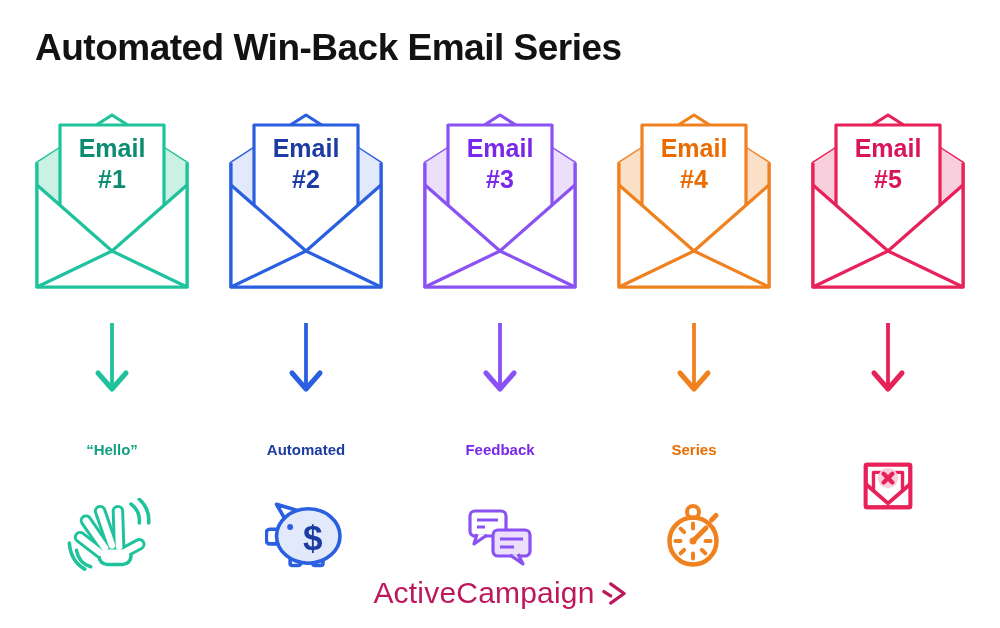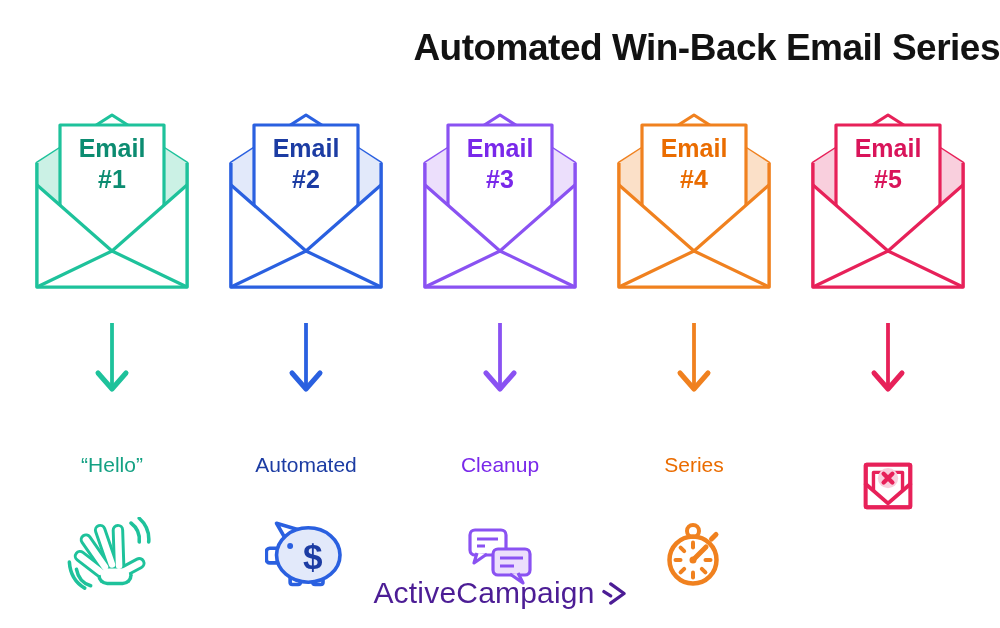--- a/index.html
+++ b/index.html
@@ -1,29 +1,29 @@
 <!DOCTYPE html>
 <html><head>
 <meta charset="utf-8">
 <style>
   html,body{margin:0;padding:0;background:#ffffff;}
   body{width:1000px;height:628px;overflow:hidden;font-family:"Liberation Sans",sans-serif;position:relative;}
-  .title{margin-top:27px;text-align:right;font-size:37px;font-weight:800;letter-spacing:-.5px;color:#121212;}
+  .title{margin-top:27px;text-align:left;font-size:37px;font-weight:800;letter-spacing:-.5px;color:#121212;padding-left:35px;}
   .row{display:flex;margin-left:15px;width:970px;margin-top:44px;}
   .col{width:194px;display:flex;flex-direction:column;align-items:center;gap:28px;}
   .env{display:block;}
   .st{stroke:var(--stroke);stroke-width:3.2;stroke-linejoin:round;}
   .f-white{fill:#ffffff;}
   .f-light{fill:var(--light);}
   .f-none{fill:none;}
   .env-t{font-family:"Liberation Sans",sans-serif;font-size:25px;font-weight:700;fill:var(--text);text-anchor:middle;}
   .arrow{display:block;margin-top:2px;}
   .arrow line{stroke:var(--stroke);stroke-width:3.8;}
   .arrow path{stroke:var(--stroke);stroke-width:5;fill:none;stroke-linecap:round;stroke-linejoin:round;}
-  .lbl{margin-top:20px;font-size:21px;font-weight:400;color:var(--label);text-align:center;}
+  .lbl{margin-top:8px;font-size:15px;font-weight:700;color:var(--label);text-align:center;}
   .icon-wrap{margin-top:14px;height:72px;display:flex;align-items:center;justify-content:center;}
   .is{stroke:var(--stroke);fill:none;stroke-linecap:round;stroke-linejoin:round;}
   .logo{position:absolute;left:0;top:576px;width:100%;display:flex;align-items:center;justify-content:center;gap:7px;}
   .logo-text{font-size:30px;font-weight:400;letter-spacing:.2px;}
   .dollar{font-family:"Liberation Sans",sans-serif;font-size:31px;font-weight:700;fill:var(--text);text-anchor:middle;}
 </style>
 </head>
 <body>
 
 <div class="title">Automated Win-Back Email Series</div>
@@ -122,21 +122,21 @@
       <path class="st f-none" d="M3 68 L78 134 L153 68"></path>
       <path class="st f-none" d="M3 170 L78 134 M153 170 L78 134"></path>
       <path class="st f-none" d="M3 46 L3 170 L153 170 L153 46"></path>
       <text class="env-t" x="78" y="40">Email</text>
       <text class="env-t" x="78" y="71">#3</text>
     </svg>
     <svg class="arrow" viewBox="0 0 40 84" width="40" height="84">
       <line x1="20" y1="2" x2="20" y2="66"></line>
         <path d="M6 52 L20 68 L34 52"></path>
     </svg>
-    <div class="lbl">Cleanup</div>
+    <div class="lbl">Feedback</div>
     <div class="icon-wrap">
       <svg viewBox="0 0 68 64" width="68" height="64">
         <g class="st" stroke-width="3.6">
           <rect class="f-white" x="4" y="7" width="36" height="25" rx="5"></rect>
           <path class="f-white" d="M11 30 L8 40 L21 31"></path>
           <path class="f-none" d="M11 16 H32 M11 23 H19" stroke-width="3.2"></path>
           <rect class="f-light" x="27" y="26" width="37" height="26" rx="5"></rect>
           <path class="f-light" d="M52 50 L57 60 L44 51"></path>
           <path class="f-none" d="M34 35 H57 M34 43 H48" stroke-width="3.2"></path>
         </g>
@@ -209,19 +209,19 @@
         <path class="is" d="M31.5 22.5 L40.5 31.5 M40.5 22.5 L31.5 31.5" stroke-width="4.5"></path>
         <path d="M13 33 L36 53 L59 33 L59 55 L13 55 Z" fill="#fff"></path>
         <path class="is" d="M13 33 L36 53 L59 33" stroke-width="4"></path>
         <rect x="13" y="13" width="46" height="44" rx="1" class="f-none" stroke="var(--stroke)" stroke-width="4" stroke-linejoin="round"></rect>
       </svg>
     </div>
   </div>
 
 </div>
 
-<div class="logo" style="color: #4c1d95; text-align: right;">
+<div class="logo" style="color: #be185d; text-align: right;">
   <span class="logo-text">ActiveCampaign</span>
   <svg viewBox="0 0 26 26" width="25" height="25">
     <path d="M9 3 L23 13 L9 23" fill="none" stroke="currentColor" stroke-width="3.4" stroke-linecap="round" stroke-linejoin="round"></path>
     <path d="M2 11 L9 15.5" fill="none" stroke="currentColor" stroke-width="3.4" stroke-linecap="round"></path>
   </svg>
 </div>
 
 </body></html>

